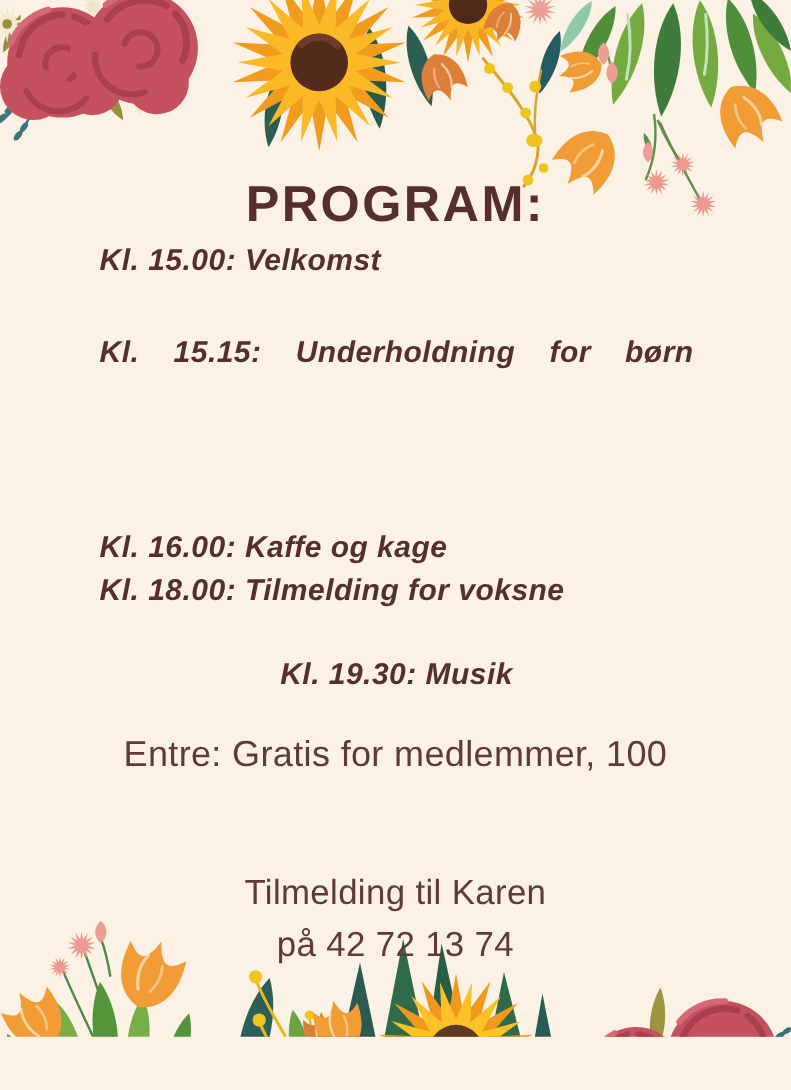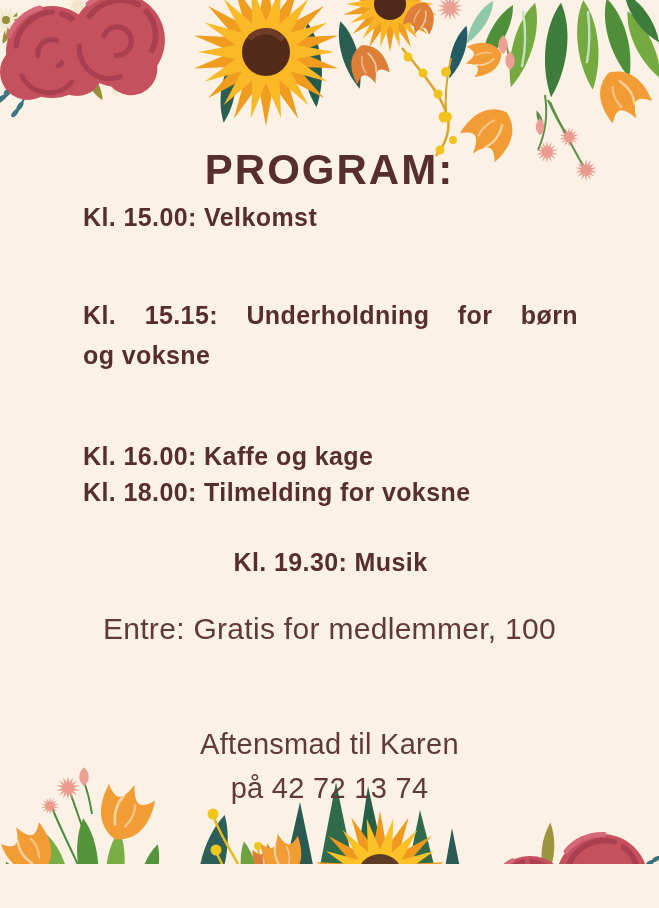--- a/index.html
+++ b/index.html
@@ -16,23 +16,23 @@
   .deco.bottom{top:758px;}
   .textlayer{position:absolute;inset:0;z-index:2;}
   .title{
     position:absolute;top:145px;left:0;right:0;
     text-align:center;font-size:42px;line-height:50px;font-weight:700;
     letter-spacing:2px;color:var(--heading-text);
   }
   .sched{
     position:absolute;left:83px;right:81px;
     font-size:25px;font-weight:700;letter-spacing:.4px;
-    color:var(--heading-text);line-height:32px;
-  }
-  .sched.two{line-height:40px;margin-top:21px;}
+    color:var(--heading-text);line-height:32px;font-style:italic;
+  }
+  .sched.two{line-height:40px;}
   .s0{top:201px;} .s1{top:274px;} .s2{top:393px;margin-top:47px;} .s3{top:476px;} .s4{top:546px;text-align:center;}
   .justify-line{text-align:justify;text-align-last:justify;}
   .centered{
     position:absolute;left:40px;right:40px;text-align:center;
     font-weight:400;color:var(--body-text);
   }
   .entry{top:607px;font-size:30px;line-height:43px;letter-spacing:.3px;text-align:center;}
   .signup{top:722px;font-size:29px;line-height:44px;letter-spacing:.3px;}
 </style>
 </head>
@@ -235,30 +235,29 @@
     </g>
   </svg>
 
   <div class="textlayer">
     <h1 class="title">PROGRAM:</h1>
 
     <div class="sched s0">Kl. 15.00: Velkomst</div>
 
     <div class="sched two s1">
       <div class="justify-line">Kl. 15.15: Underholdning for børn</div>
-      <div>og voksne</div>
     </div>
 
     <div class="sched s2">Kl. 16.00: Kaffe og kage</div>
     <div class="sched s3">Kl. 18.00: Tilmelding for voksne</div>
     <div class="sched s4">Kl. 19.30: Musik</div>
 
     <div class="centered entry">
       <div>Entre: Gratis for medlemmer, 100</div>
     </div>
 
     <div class="centered signup">
-      <div>Aftensmad til Karen</div>
+      <div>Tilmelding til Karen</div>
       <div>på 42 72 13 74</div>
     </div>
   </div>
 
 </div>
 
 </body></html>

